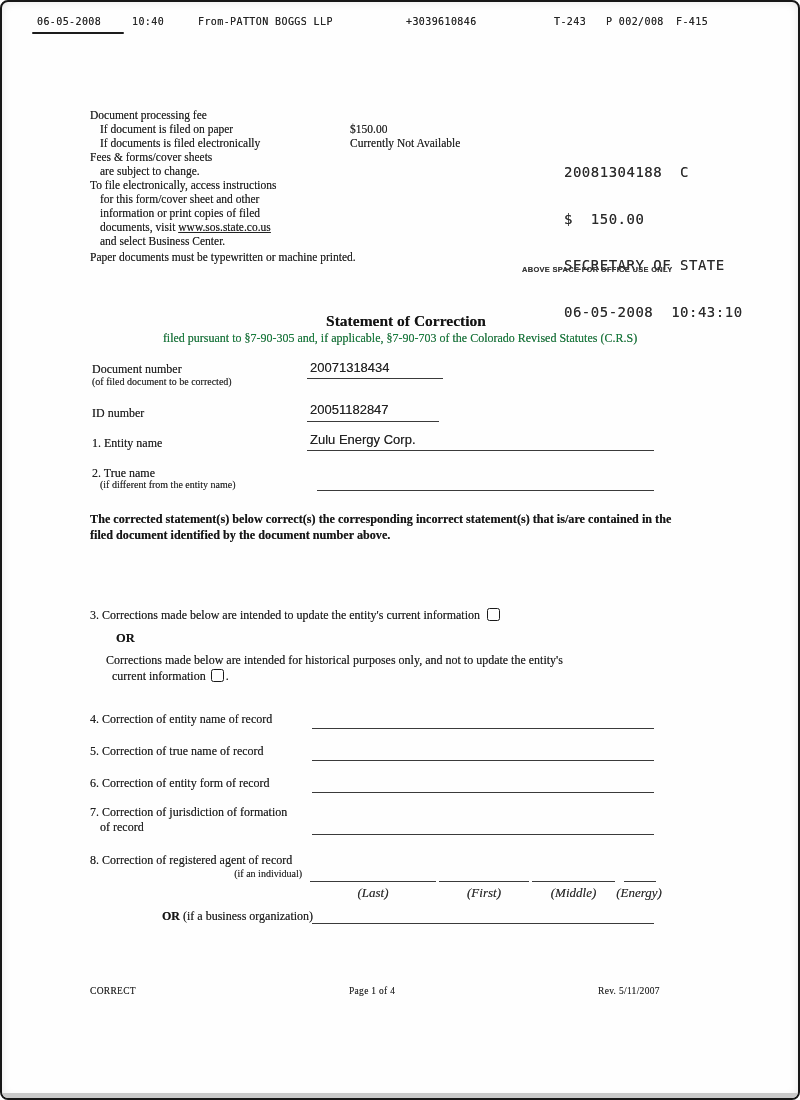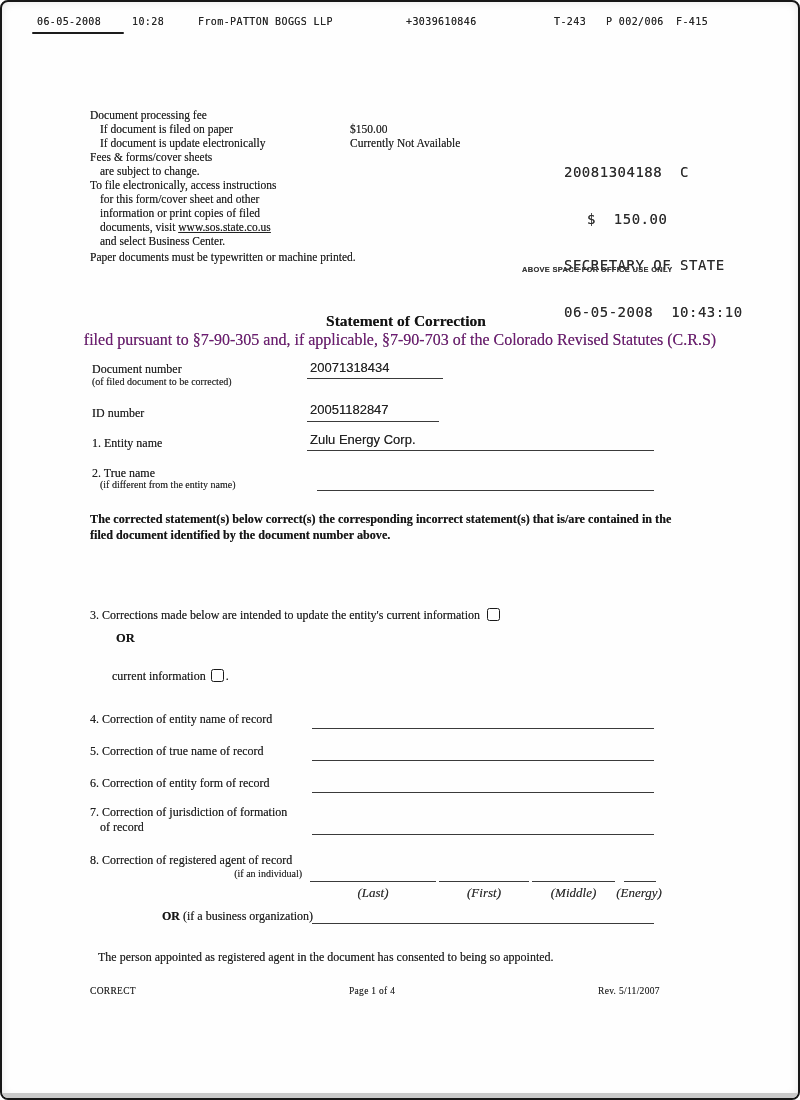--- a/index.html
+++ b/index.html
@@ -17,67 +17,67 @@
   .fax-underline{left:30px;top:30px;width:92px;height:2px;background:#1c1c1c;border-radius:1px;}
   
   .fee-line{font-size:11.5px;white-space:nowrap;color:#222;}
   .ind{padding-left:10px;}
   .url{text-decoration:underline;}
   
   .stamp{font-family:"DejaVu Sans Mono", monospace;font-size:14px;line-height:15.5px;letter-spacing:0.5px;color:#2a2a2a;white-space:pre;}
   .office-note{font-family:"Liberation Sans", sans-serif;font-size:7.5px;letter-spacing:0.3px;color:#3a3a3a;font-weight:600;}
   
   .title{left:0;width:100%;text-align:center;font-weight:bold;font-size:15.5px;color:#141414;padding-left:12px;}
-  .subtitle{left:0;width:100%;text-align:center;font-size:16px;color:#701a75;}
+  .subtitle{left:0;width:100%;text-align:center;font-size:12px;color:#15803d;}
   .lbl{font-size:12px;white-space:nowrap;color:#222;text-align:center;}
   .sublbl{font-size:10px;white-space:nowrap;color:#2b2b2b;}
   .val{font-family:"Liberation Sans", sans-serif;font-size:13px;white-space:nowrap;color:#222;}
   .rule{height:0;border-top:1.6px solid #3a3a3a;}
   .bold-para{font-weight:bold;font-size:12.2px;line-height:15.6px;color:#161616;white-space:pre-wrap;}
   .body-line{font-size:12px;line-height:15.5px;color:#222;}
   .checkbox{position:relative;display:inline-block;width:13px;height:13px;border:1.6px solid #1a1a1a;border-radius:2.5px;background:transparent;vertical-align:-2px;margin-left:7px;}
   .checkbox.inline{margin-left:5px;margin-right:2px;}
   .or{font-weight:bold;font-size:12.5px;color:#161616;}
   .name-lbl{font-size:13px;font-style:italic;text-align:center;color:#2e2e2e;}
   .footer{font-size:9.5px;color:#2b2b2b;letter-spacing:0.3px;white-space:nowrap;}
   .bottom-bar{left:0;top:1091px;width:100%;height:9px;background:#c9c9c9;}
   .inline-span{position:static;}
 </style>
 </head>
 <body>
 
 <div class="page scan">
 
   <div class="fax" style="left:35px;top:14px;">06-05-2008</div>
-  <div class="fax" style="left:130px;top:14px;">10:28</div>
+  <div class="fax" style="left:130px;top:14px;">10:40</div>
   <div class="fax" style="left:196px;top:14px;">From-PATTON BOGGS LLP</div>
   <div class="fax" style="left:404px;top:14px;">+3039610846</div>
   <div class="fax" style="left:552px;top:14px;">T-243</div>
-  <div class="fax" style="left:604px;top:14px;">P 002/006</div>
+  <div class="fax" style="left:604px;top:14px;">P 002/008</div>
   <div class="fax" style="left:674px;top:14px;">F-415</div>
   <div class="fax-underline"></div>
 
   <div class="fee-line" style="left:88px;top:107px;">Document processing fee</div>
   <div class="fee-line ind" style="left:88px;top:121px;">If document is filed on paper</div>
-  <div class="fee-line ind" style="left:88px;top:135px;">If document is update electronically</div>
+  <div class="fee-line ind" style="left:88px;top:135px;">If documents is filed electronically</div>
   <div class="fee-line" style="left:88px;top:149px;">Fees &amp; forms/cover sheets</div>
   <div class="fee-line ind" style="left:88px;top:163px;">are subject to change.</div>
   <div class="fee-line" style="left:88px;top:177px;">To file electronically, access instructions</div>
   <div class="fee-line ind" style="left:88px;top:191px;">for this form/cover sheet and other</div>
   <div class="fee-line ind" style="left:88px;top:205px;">information or print copies of filed</div>
   <div class="fee-line ind" style="left:88px;top:219px;"><span class="inline-span">documents, visit </span><span class="inline-span url">www.sos.state.co.us</span></div>
   <div class="fee-line ind" style="left:88px;top:233px;">and select Business Center.</div>
   <div class="fee-line" style="left:88px;top:249px;">Paper documents must be typewritten or machine printed.</div>
 
   <div class="fee-line" style="left:348px;top:121px;">$150.00</div>
   <div class="fee-line" style="left:348px;top:135px;">Currently Not Available</div>
 
   <div class="stamp" style="left:562px;top:132px;">
     <div style="position:static;">20081304188  C</div>
-    <div style="position:static;margin-left:23px;">$  150.00</div>
+    <div style="position:static;">$  150.00</div>
     <div style="position:static;">SECRETARY OF STATE</div>
     <div style="position:static;">06-05-2008  10:43:10</div>
   </div>
 
   <div class="office-note" style="left:520px;top:263px;">ABOVE SPACE FOR OFFICE USE ONLY</div>
 
   <div class="title" style="top:310px;">Statement of Correction</div>
   <div class="subtitle" style="top:329px;">filed pursuant to §7-90-305 and, if applicable, §7-90-703 of the Colorado Revised Statutes (C.R.S)</div>
 
   <div class="lbl" style="left:90px;top:360px;">Document number</div>
@@ -94,20 +94,21 @@
   <div class="rule" style="left:305px;top:448px;width:347px;border-top-width:1.8px;"></div>
 
   <div class="lbl" style="left:90px;top:464px;">2. True name</div>
   <div class="sublbl" style="left:98px;top:477px;">(if different from the entity name)</div>
   <div class="rule" style="left:315px;top:488px;width:337px;"></div>
 
   <div class="bold-para" style="left:88px;top:510px;width:602px;">The corrected statement(s) below correct(s) the corresponding incorrect statement(s) that is/are contained in the filed document identified by the document number above.</div>
 
   <div class="body-line" style="left:88px;top:606px;"><span class="inline-span">3. Corrections made below are intended to update the entity's current information</span><span class="checkbox"></span></div>
   <div class="or" style="left:114px;top:629px;">OR</div>
+  <div class="body-line" style="left:104px;top:651px;">Corrections made below are intended for historical purposes only, and not to update the entity's</div>
   <div class="body-line" style="left:110px;top:667px;"><span class="inline-span">current information</span><span class="checkbox inline"></span><span class="inline-span">.</span></div>
 
   <div class="body-line" style="left:88px;top:710px;">4. Correction of entity name of record</div>
   <div class="rule" style="left:310px;top:726px;width:342px;"></div>
 
   <div class="body-line" style="left:88px;top:742px;">5. Correction of true name of record</div>
   <div class="rule" style="left:310px;top:758px;width:342px;"></div>
 
   <div class="body-line" style="left:88px;top:774px;">6. Correction of entity form of record</div>
   <div class="rule" style="left:310px;top:790px;width:342px;"></div>
@@ -125,20 +126,19 @@
   <div class="rule" style="left:622px;top:879px;width:32px;"></div>
 
   <div class="name-lbl" style="left:308px;top:883px;width:126px;">(Last)</div>
   <div class="name-lbl" style="left:437px;top:883px;width:90px;">(First)</div>
   <div class="name-lbl" style="left:530px;top:883px;width:83px;">(Middle)</div>
   <div class="name-lbl" style="left:608px;top:883px;width:58px;">(Energy)</div>
 
   <div class="body-line" style="left:160px;top:907px;"><span class="inline-span or" style="font-size:12px;">OR</span>&nbsp;<span class="inline-span">(if a business organization)</span></div>
   <div class="rule" style="left:310px;top:921px;width:342px;"></div>
 
-  <div class="body-line" style="left:96px;top:948px;">The person appointed as registered agent in the document has consented to being so appointed.</div>
 
   <div class="footer" style="left:88px;top:984px;">CORRECT</div>
   <div class="footer" style="left:347px;top:984px;">Page 1 of 4</div>
   <div class="footer" style="left:596px;top:984px;">Rev. 5/11/2007</div>
 
   <div class="bottom-bar"></div>
 </div>
 
 </body></html>

